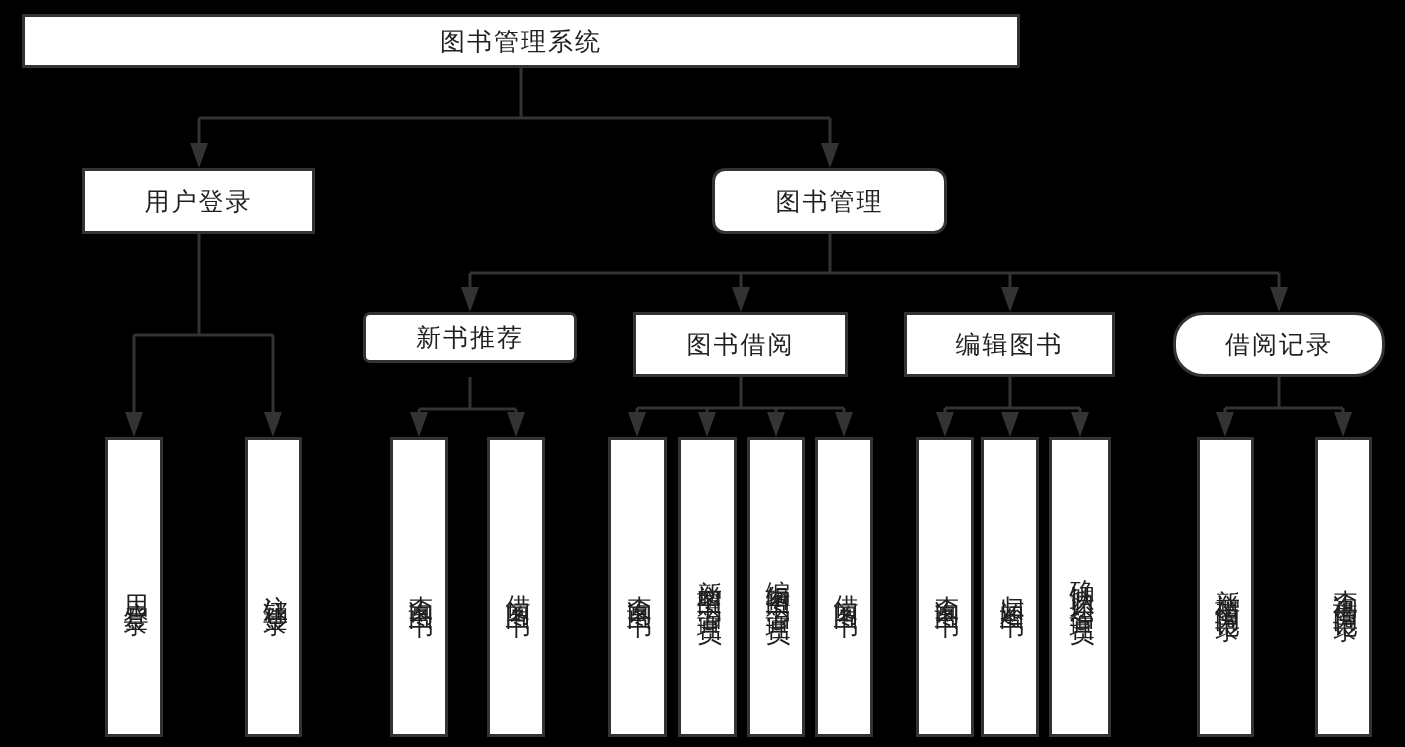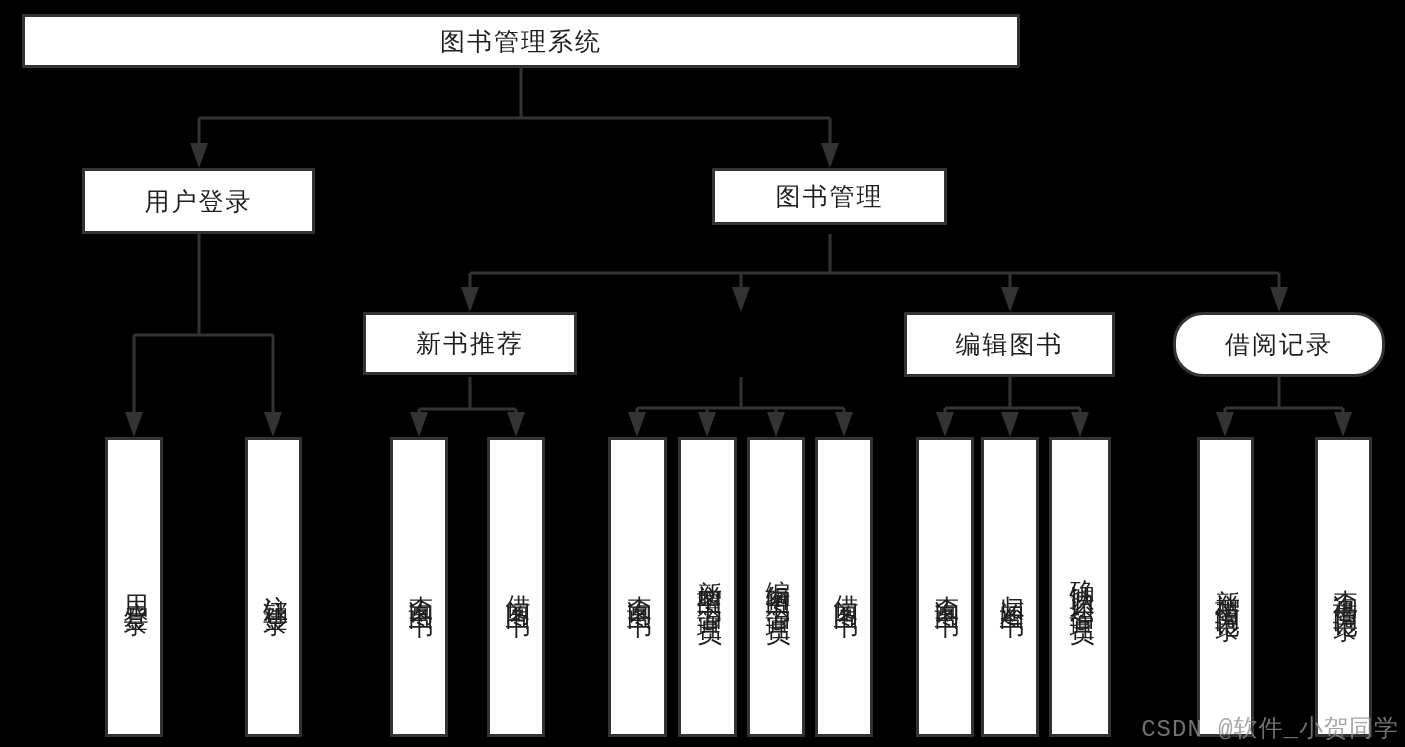--- a/index.html
+++ b/index.html
@@ -76,23 +76,24 @@
       M936 412 L954 412 L945 437 Z
       M1001 412 L1019 412 L1010 437 Z
       M1071 412 L1089 412 L1080 437 Z
       M1216 412 L1234 412 L1225 437 Z
       M1334 412 L1352 412 L1343 437 Z"></path>
   </svg>
 
   <div class="hbox" style="left:22px;top:14px;width:998px;height:54px;">图书管理系统</div>
 
   <div class="hbox" style="left:82px;top:168px;width:233px;height:66px;">用户登录</div>
-  <div class="hbox" style="left:712px;top:168px;width:235px;height:57px;">图书管理</div>
+  <div class="hbox" style="left:712px;top:168px;width:235px;height:66px;border-radius:13px;">图书管理</div>
 
-  <div class="hbox" style="left:363px;top:312px;width:214px;height:63px;">新书推荐</div>
+  <div class="hbox" style="left:363px;top:312px;width:214px;height:51px;border-radius:7px;">新书推荐</div>
+  <div class="hbox" style="left:633px;top:312px;width:215px;height:65px;">图书借阅</div>
   <div class="hbox" style="left:904px;top:312px;width:211px;height:65px;">编辑图书</div>
   <div class="hbox" style="left:1173px;top:312px;width:212px;height:65px;border-radius:30px;">借阅记录</div>
 
   <div class="vbox" style="left:105px;width:58px;">用户登录</div>
   <div class="vbox" style="left:245px;width:57px;">注销登录</div>
 
   <div class="vbox" style="left:390px;width:58px;">查询图书</div>
   <div class="vbox" style="left:487px;width:58px;">借阅图书</div>
 
   <div class="vbox" style="left:608px;width:59px;">查询图书</div>
@@ -100,15 +101,14 @@
   <div class="vbox" style="left:747px;width:58px;">编辑图书（管理员）</div>
   <div class="vbox" style="left:815px;width:58px;">借阅图书</div>
 
   <div class="vbox" style="left:916px;width:58px;">查询图书</div>
   <div class="vbox" style="left:981px;width:58px;">归还图书</div>
   <div class="vbox" style="left:1049px;width:62px;">确认归还（管理员）</div>
 
   <div class="vbox" style="left:1197px;width:57px;">新增借阅记录</div>
   <div class="vbox" style="left:1315px;width:57px;">查询借阅记录</div>
 
-  <div class="watermark">CSDN @软件_小贺同学</div>
 
 </div>
 
 </body></html>

